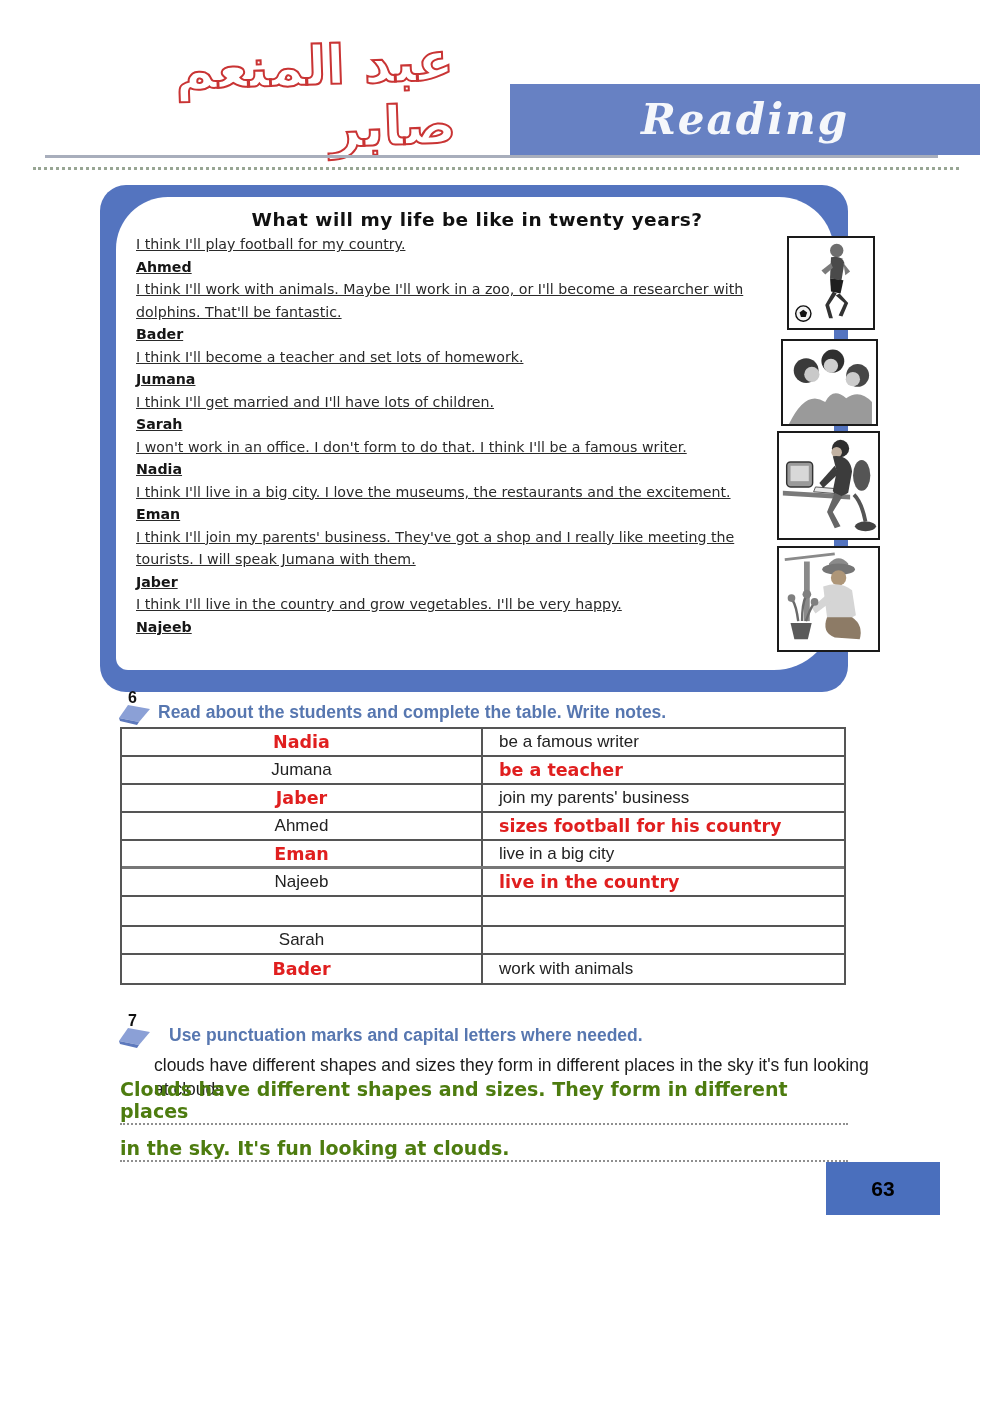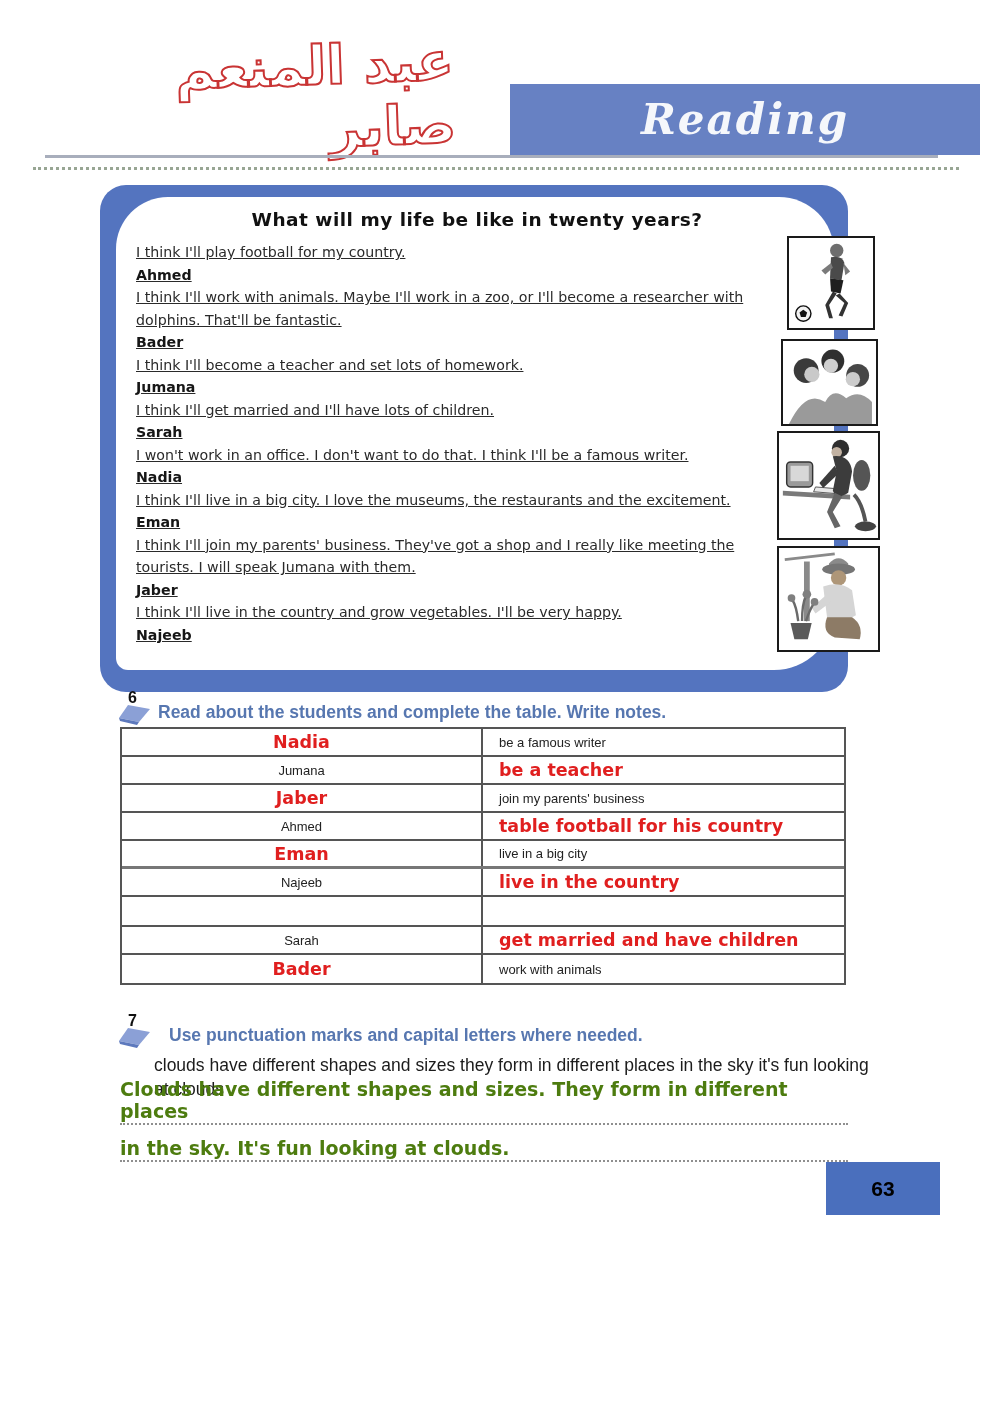--- a/index.html
+++ b/index.html
@@ -31,21 +31,21 @@
     position:absolute; left:100px; top:185px; width:748px; height:507px;
     background:#5474bf; border-radius:26px;
   }
   .passage-panel {
     position:absolute; left:16px; top:12px; right:14px; bottom:22px;
     background:#ffffff; border-radius:52px 55px 60px 12px;
     padding:8px 16px 0 20px;
   }
   .passage-title {
     text-align:center; font-size:18.5px; font-weight:bold; color:#111;
-    letter-spacing:0.5px; margin:4px 0 11px 0;
+    letter-spacing:0.5px; margin:4px 0 3px 0;
   }
   .passage-text { width:652px; font-size:14.2px; line-height:22.5px; color:#2a2a2a;text-decoration:underline; }
   .p-line { }
   .p-name { font-weight:bold; color:#161616; }
 
   
   .ill { position:absolute; background:#fff; border:2px solid #1a1a1a; }
   .ill svg { display:block; width:100%; height:100%; }
   .ill-football { left:787px; top:236px; width:88px;  height:94px; }
   .ill-family   { left:781px; top:339px; width:97px;  height:87px; }
@@ -67,21 +67,21 @@
   .tbl { position:absolute; left:120px; top:727px; width:726px; border:2px solid #555; background:#fff; }
   .t-row { display:flex; border-bottom:2px solid #555; height:28px; }
   .t-row:last-child { border-bottom:none; }
   .t-row.thick { border-bottom:3px solid #777; }
   .t-row.empty { height:30px; }
   .t-head { background:#aab4dc; }
   .t-cell { width:50%; display:flex; align-items:center; overflow:hidden; }
   .t-cell.c-name { justify-content:center; border-right:2px solid #555; text-align:center; }
   .t-cell.c-pred { padding-left:16px; }
   .t-head .t-cell { justify-content:center; padding-left:0; font-family:"Liberation Sans", sans-serif; font-weight:bold; font-size:17px; color:#1a1a2e; }
-  .prt { font-family:"Liberation Sans", sans-serif; font-size:13px; color:#222; }
+  .prt { font-family:"Liberation Sans", sans-serif; font-size:17px; color:#222; }
   .red { font-family:"DejaVu Sans", sans-serif; font-size:17.5px; font-weight:bold; color:#e01f1f; }
 
   
   .prompt {
     position:absolute; left:120px; top:1054px; width:716px;
     font-family:"Liberation Sans", sans-serif; font-size:17.5px; line-height:23.5px; color:#1b1b1b;margin-left:34px;
   }
   .answer-line {
     position:absolute; left:120px; width:728px; height:31px;
     border-bottom:2px dotted #8f8f8f;
@@ -115,21 +115,21 @@
       <div class="passage-title">What will my life be like in twenty years?</div>
       <div class="passage-text">
         <div class="p-line">I think I'll play football for my country.</div>
         <div class="p-name">Ahmed</div>
         <div class="p-line">I think I'll work with animals. Maybe I'll work in a zoo, or I'll become a researcher with dolphins. That'll be fantastic.</div>
         <div class="p-name">Bader</div>
         <div class="p-line">I think I'll become a teacher and set lots of homework.</div>
         <div class="p-name">Jumana</div>
         <div class="p-line">I think I'll get married and I'll have lots of children.</div>
         <div class="p-name">Sarah</div>
-        <div class="p-line">I won't work in an office. I don't want to do that. I think I'll be a famous writer.</div>
+        <div class="p-line">I won't work in an office. I don't form to do that. I think I'll be a famous writer.</div>
         <div class="p-name">Nadia</div>
         <div class="p-line">I think I'll live in a big city. I love the museums, the restaurants and the excitement.</div>
         <div class="p-name">Eman</div>
         <div class="p-line">I think I'll join my parents' business. They've got a shop and I really like meeting the tourists. I will speak Jumana with them.</div>
         <div class="p-name">Jaber</div>
         <div class="p-line">I think I'll live in the country and grow vegetables. I'll be very happy.</div>
         <div class="p-name">Najeeb</div>
       </div>
     </div>
   </div>
@@ -209,37 +209,36 @@
     <div class="t-row">
       <div class="t-cell c-name prt">Jumana</div>
       <div class="t-cell c-pred red">be a teacher</div>
     </div>
     <div class="t-row">
       <div class="t-cell c-name red">Jaber</div>
       <div class="t-cell c-pred prt">join my parents' business</div>
     </div>
     <div class="t-row">
       <div class="t-cell c-name prt">Ahmed</div>
-      <div class="t-cell c-pred red">table football for his country</div>
+      <div class="t-cell c-pred red">sizes football for his country</div>
     </div>
     <div class="t-row thick">
       <div class="t-cell c-name red">Eman</div>
       <div class="t-cell c-pred prt">live in a big city</div>
     </div>
     <div class="t-row">
       <div class="t-cell c-name prt">Najeeb</div>
       <div class="t-cell c-pred red">live in the country</div>
     </div>
     <div class="t-row empty">
       <div class="t-cell c-name prt"></div>
       <div class="t-cell c-pred prt"></div>
     </div>
     <div class="t-row">
       <div class="t-cell c-name prt">Sarah</div>
-      <div class="t-cell c-pred red">get married and have children</div>
     </div>
     <div class="t-row">
       <div class="t-cell c-name red">Bader</div>
       <div class="t-cell c-pred prt">work with animals</div>
     </div>
   </div>
 
   <div class="ex-num ex7-num">7</div>
   <div class="ex-icon ex7-icon">
     <svg viewBox="0 0 34 24">

